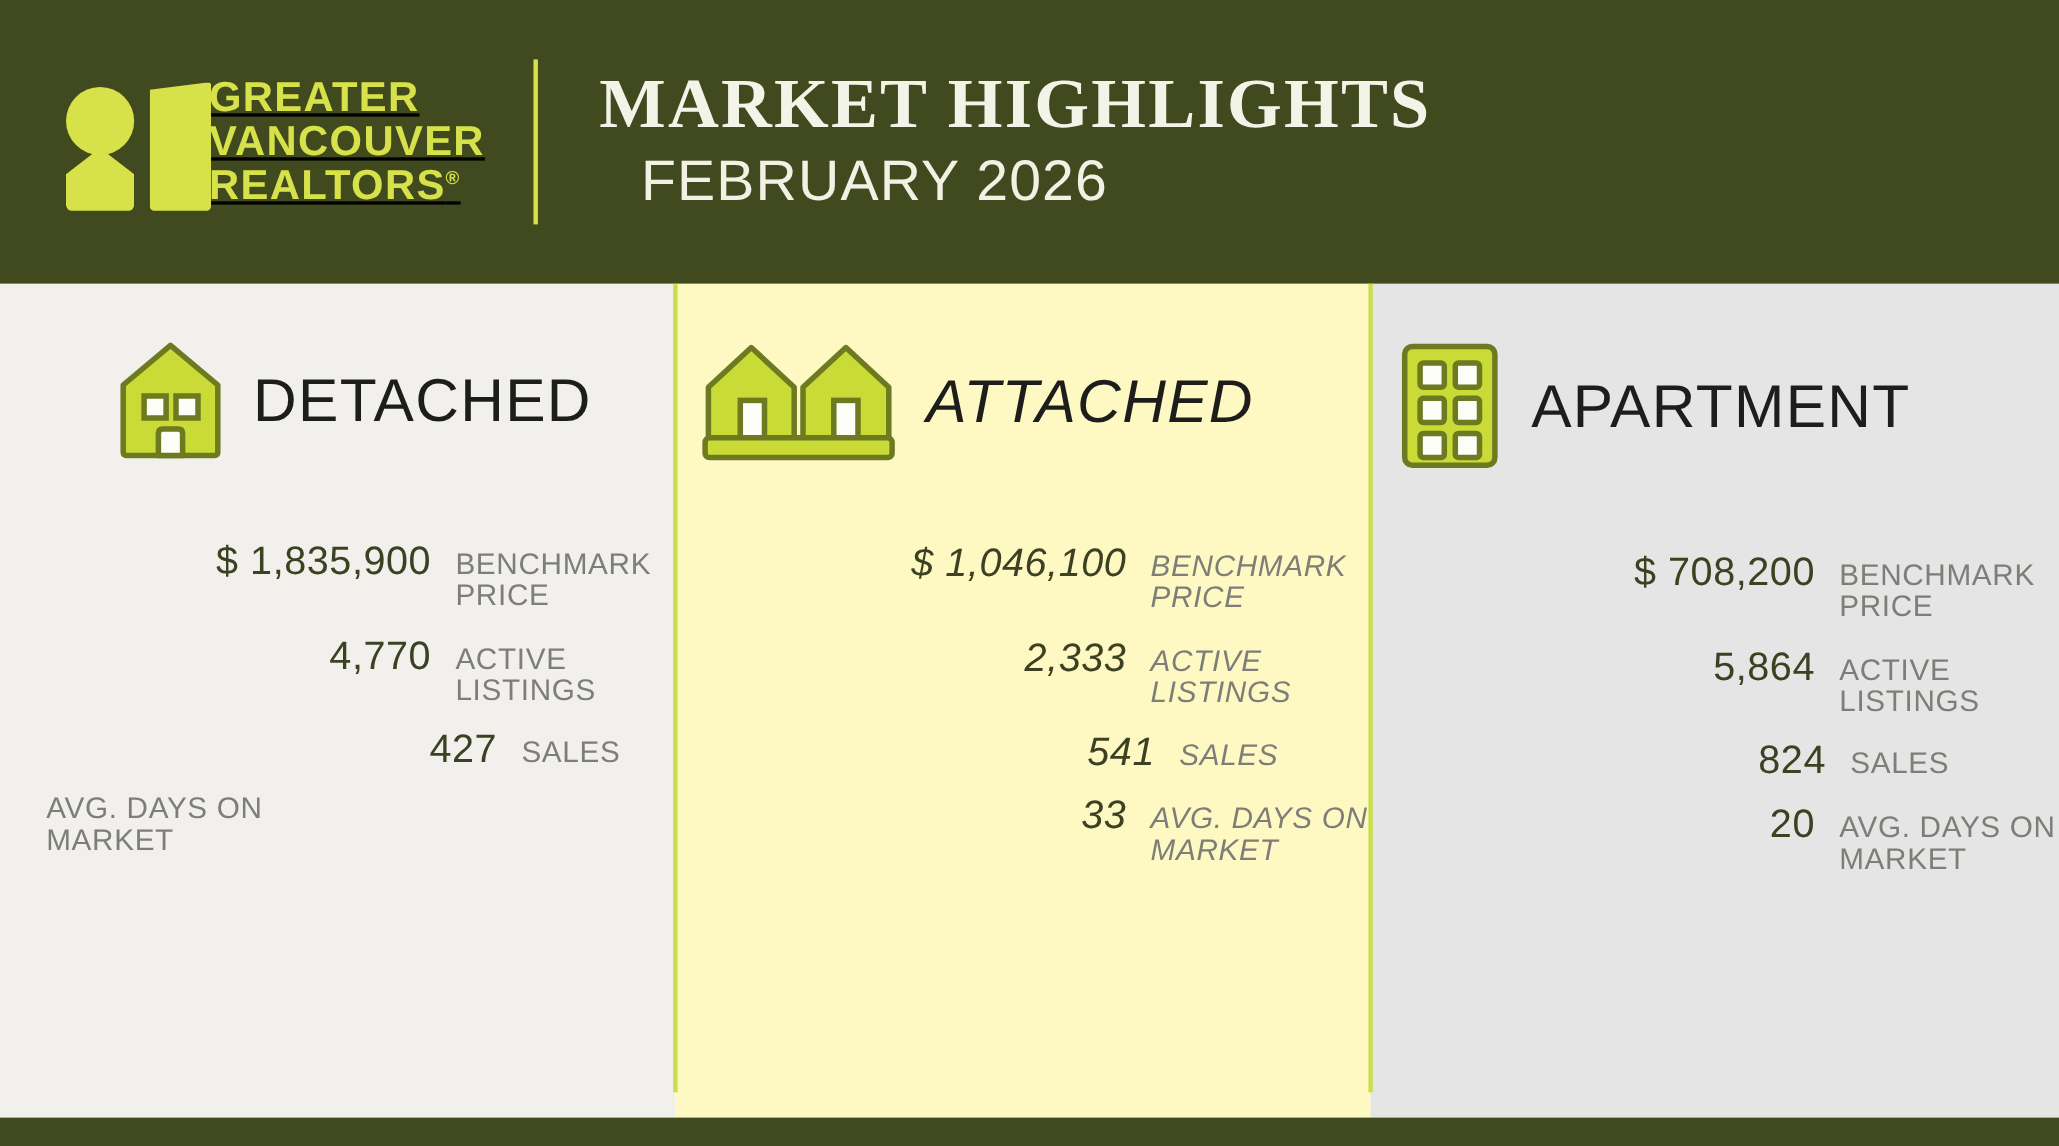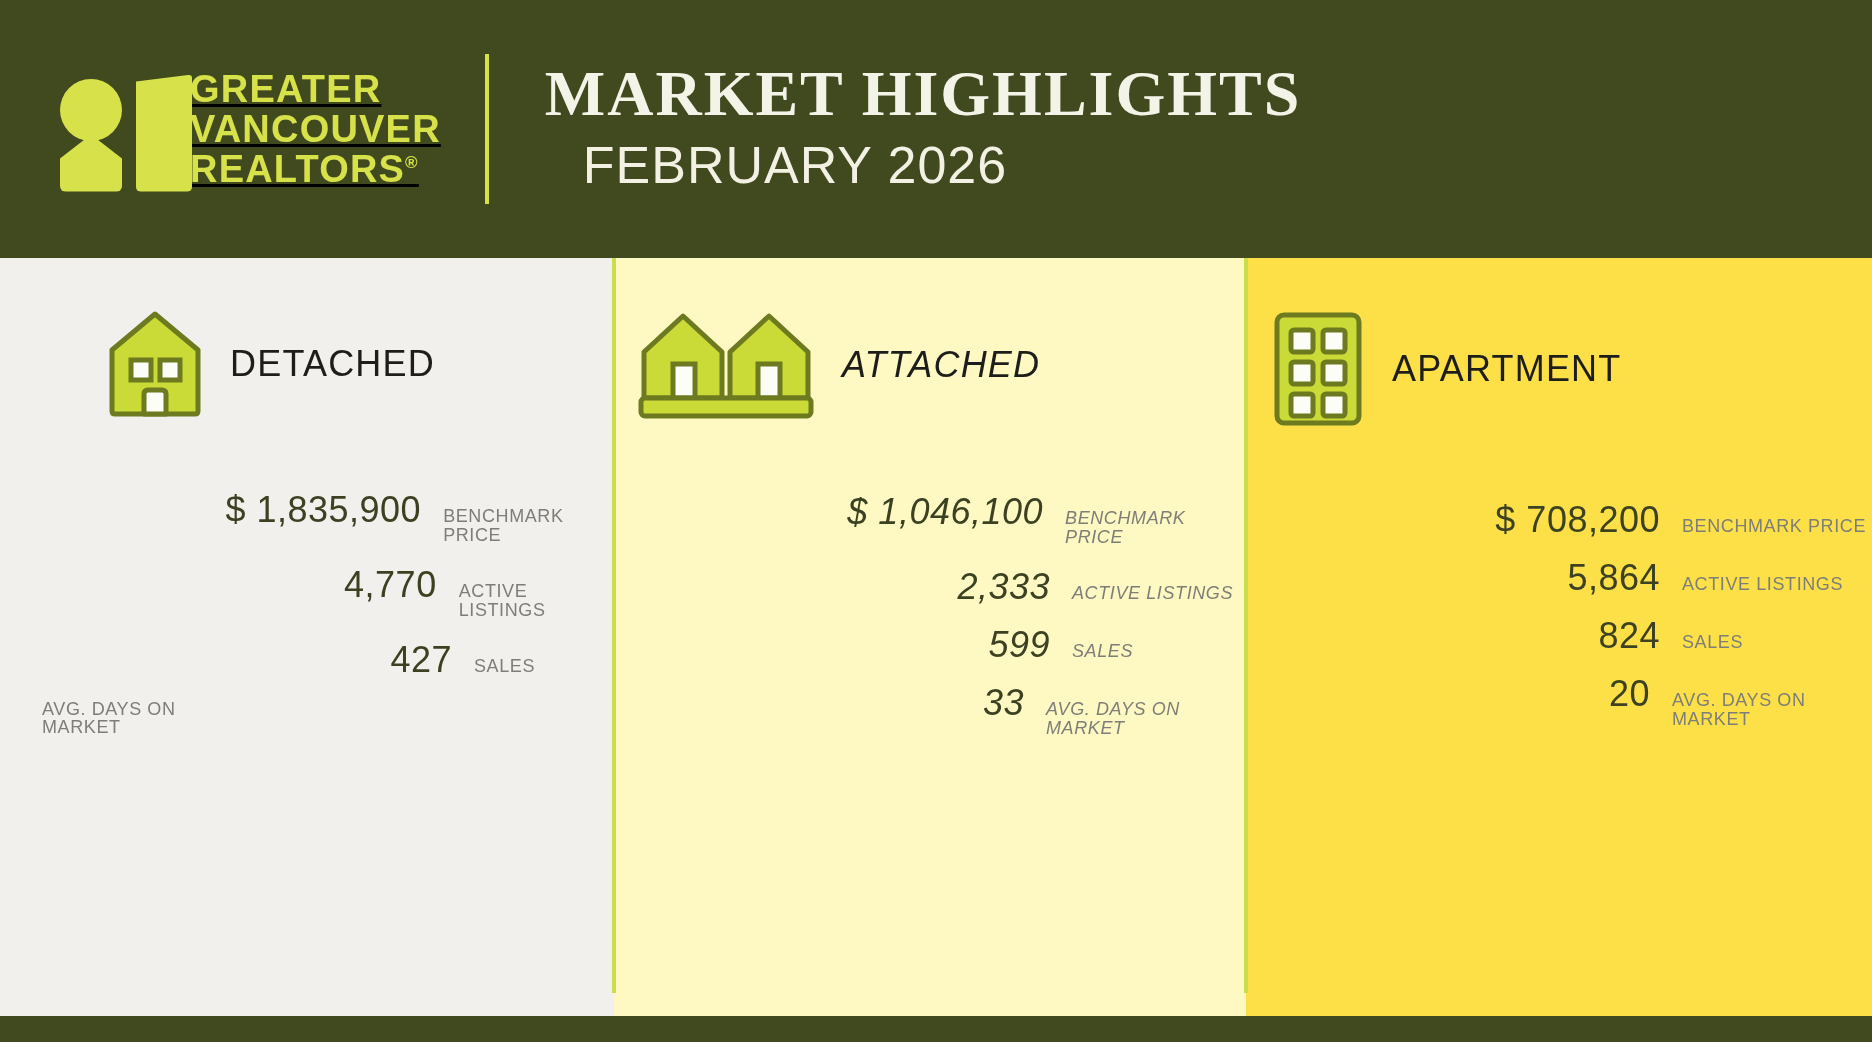--- a/index.html
+++ b/index.html
@@ -55,36 +55,36 @@
     font-size:52px;letter-spacing:1px;margin-top:10px;font-weight:normal;
     color:#f2f1e4;
     margin-left:38px;
   }
 
   
   .board{position:absolute;left:0;top:258px;width:1872px;height:758px;display:flex;}
   .col{position:relative;height:758px;box-sizing:border-box;}
   .col.detached{width:614px;background:#f2f0ec;}
   .col.attached{width:632px;background:#fef9c3;font-style:italic;}
-  .col.apartment{width:626px;background:#fde047;}
+  .col.apartment{width:626px;background:#e5e5e5;}
   .divider{
     position:absolute;top:0;width:4px;height:735px;background:#c9de4b;z-index:3;
   }
   .divider.d1{left:612px;}
   .divider.d2{left:1244px;}
 
   .col-head{
     display:flex;align-items:center;margin-top:52px;
   }
   .detached .col-head{margin-left:108px;}
   .attached .col-head{margin-left:-8px;justify-content:flex-start;padding-left:32px;}
   .apartment .col-head{margin-left:-14px;padding-left:40px;}
 
   .col-title{
-    font-size:36px;letter-spacing:1.2px;color:#1d1d1b;margin-left:28px;font-weight:normal;
+    font-size:55px;letter-spacing:1.2px;color:#1d1d1b;margin-left:28px;font-weight:normal;
   }
 
   
   .icon-detached{width:94px;height:108px;flex:none;}
   .icon-attached{width:176px;height:110px;flex:none;}
   .icon-apartment{width:92px;height:118px;flex:none;}
 
   
   .stats{margin-top:74px;}
   .detached .stats{padding-left:20px;}
@@ -93,21 +93,21 @@
 
   .stat-row{display:flex;align-items:baseline;margin-bottom:22px;}
   .stat-value{
     text-align:right;font-size:36px;color:#3c4122;letter-spacing:0.5px;line-height:1.0;
     font-weight:normal;
   }
   .detached .stat-value{width:432px;}
   .attached .stat-value{width:420px;}
   .apartment .stat-value{width:400px;}
   .stat-label{
-    margin-left:22px;font-size:18px;line-height:1.05;color:#7e7e78;letter-spacing:0.6px;
+    margin-left:22px;font-size:27px;line-height:1.05;color:#7e7e78;letter-spacing:0.6px;
     text-transform:uppercase;max-width:200px;
   }
 
   .footer-strip{
     position:absolute;left:0;top:1016px;width:1872px;height:26px;background:#414a1f;
   }
 </style>
 </head>
 <body>
 
@@ -182,21 +182,21 @@
       <div class="stats">
         <div class="stat-row">
           <div class="stat-value">$ 1,046,100</div>
           <div class="stat-label">BENCHMARK PRICE</div>
         </div>
         <div class="stat-row">
           <div class="stat-value">2,333</div>
           <div class="stat-label">ACTIVE LISTINGS</div>
         </div>
         <div class="stat-row">
-          <div class="stat-value">599</div>
+          <div class="stat-value">541</div>
           <div class="stat-label">SALES</div>
         </div>
         <div class="stat-row">
           <div class="stat-value">33</div>
           <div class="stat-label">AVG. DAYS ON MARKET</div>
         </div>
       </div>
     </div>
 
     <div class="col apartment">

